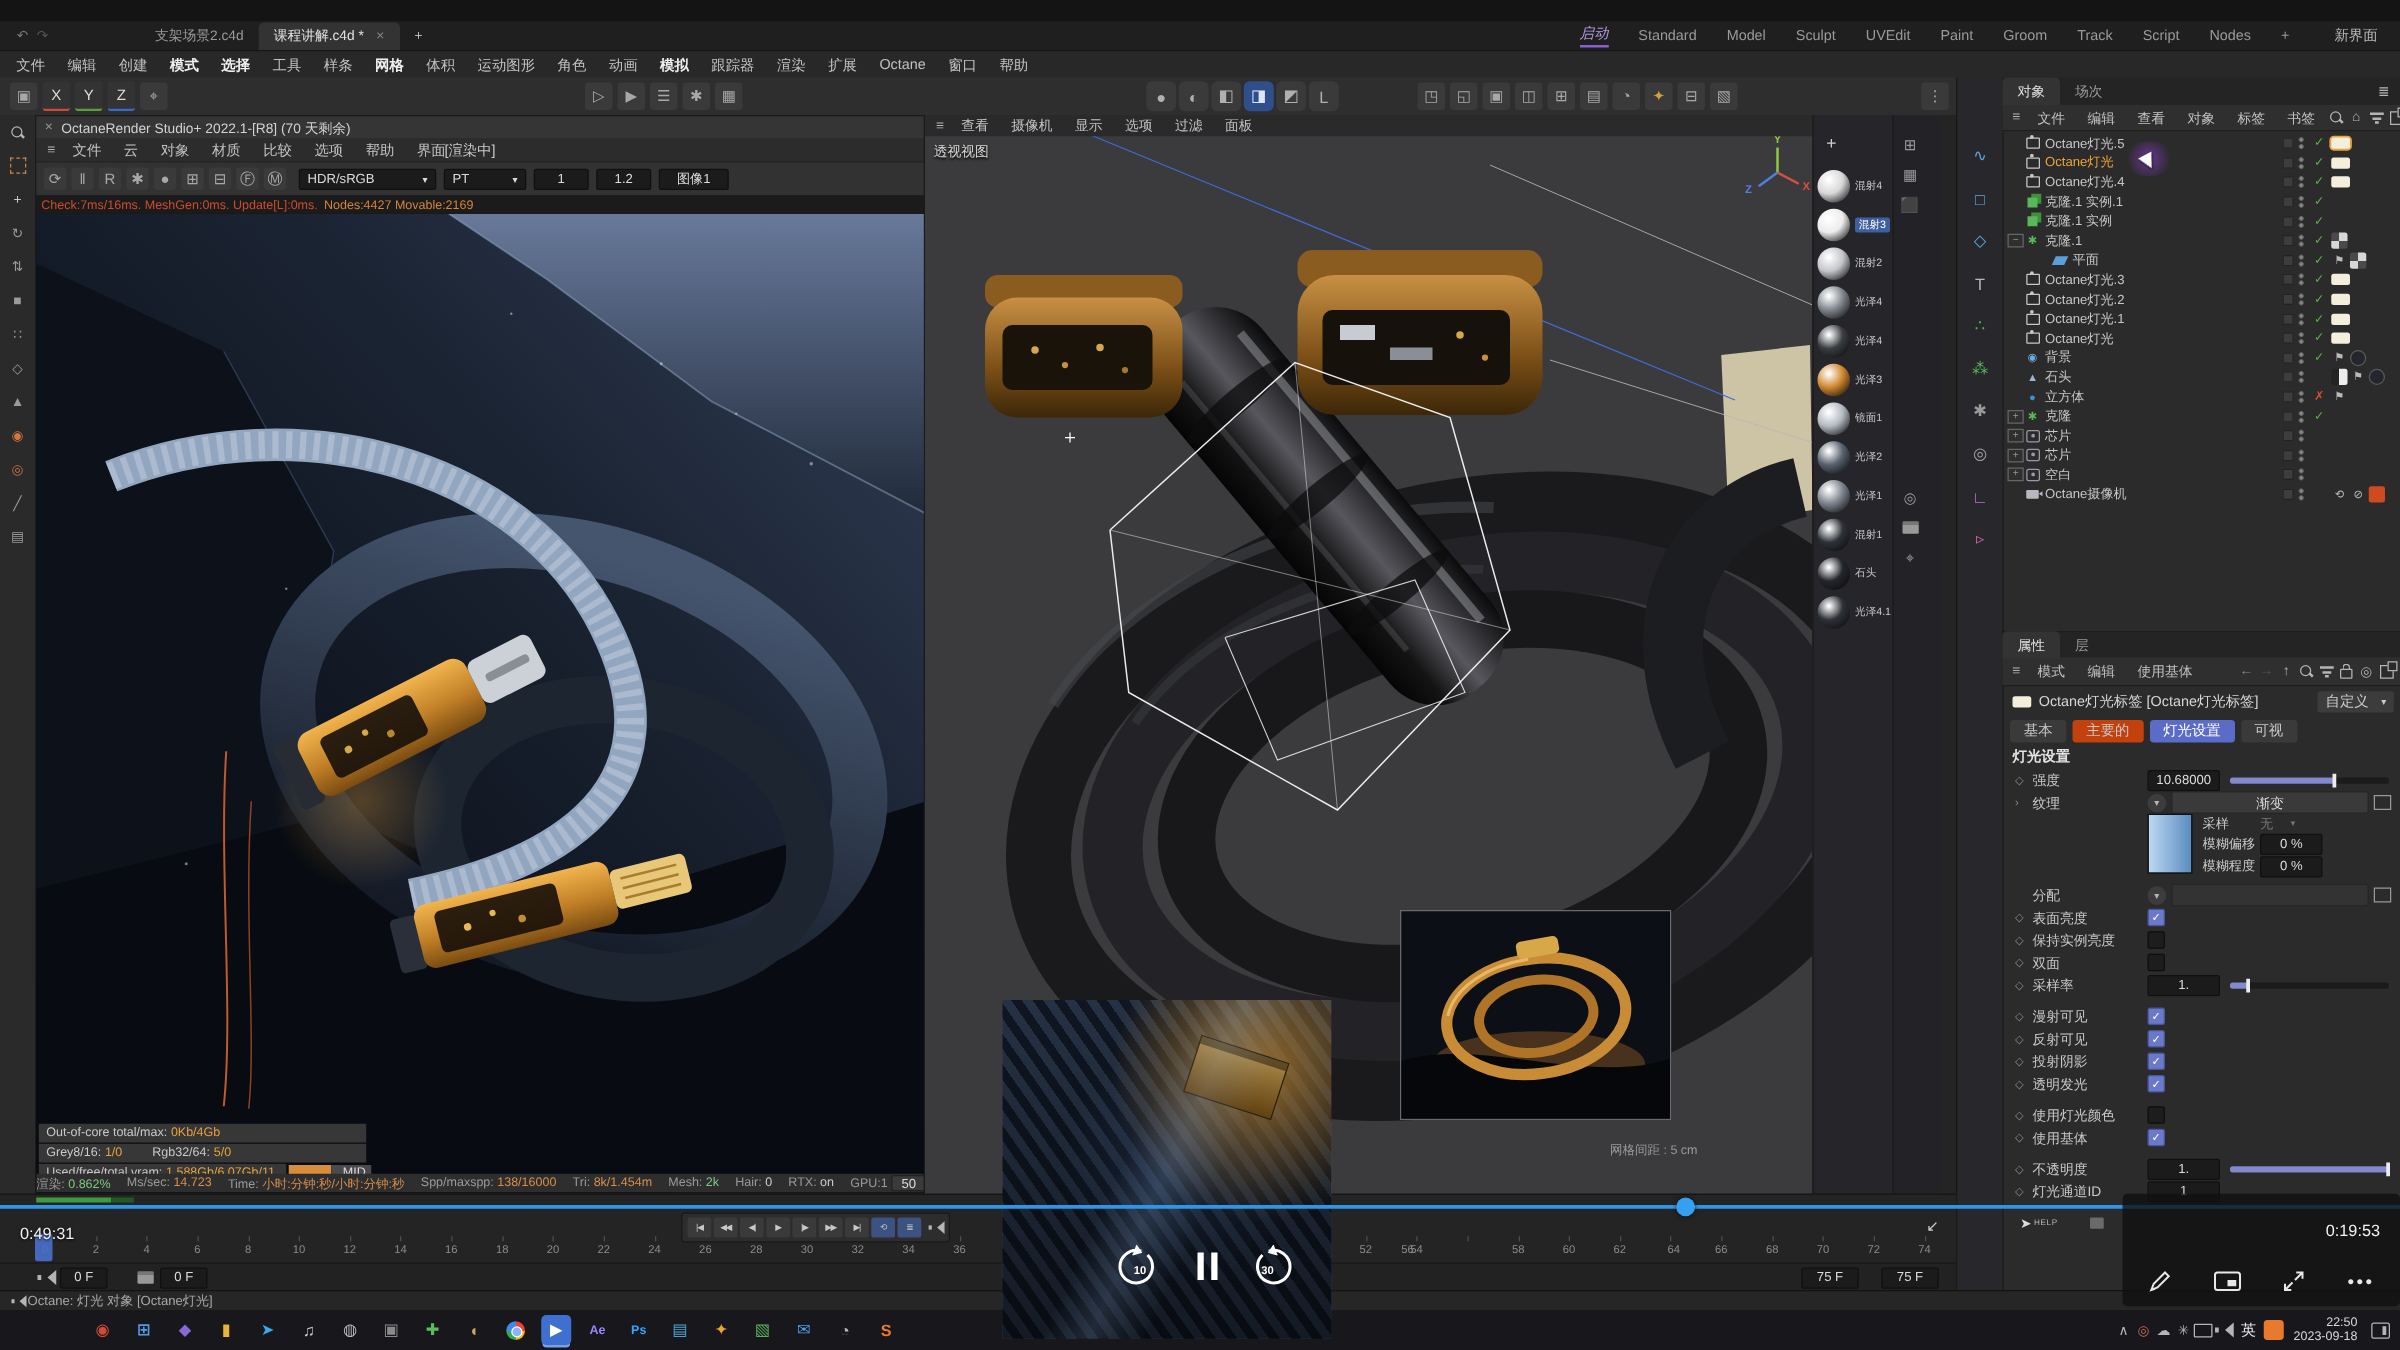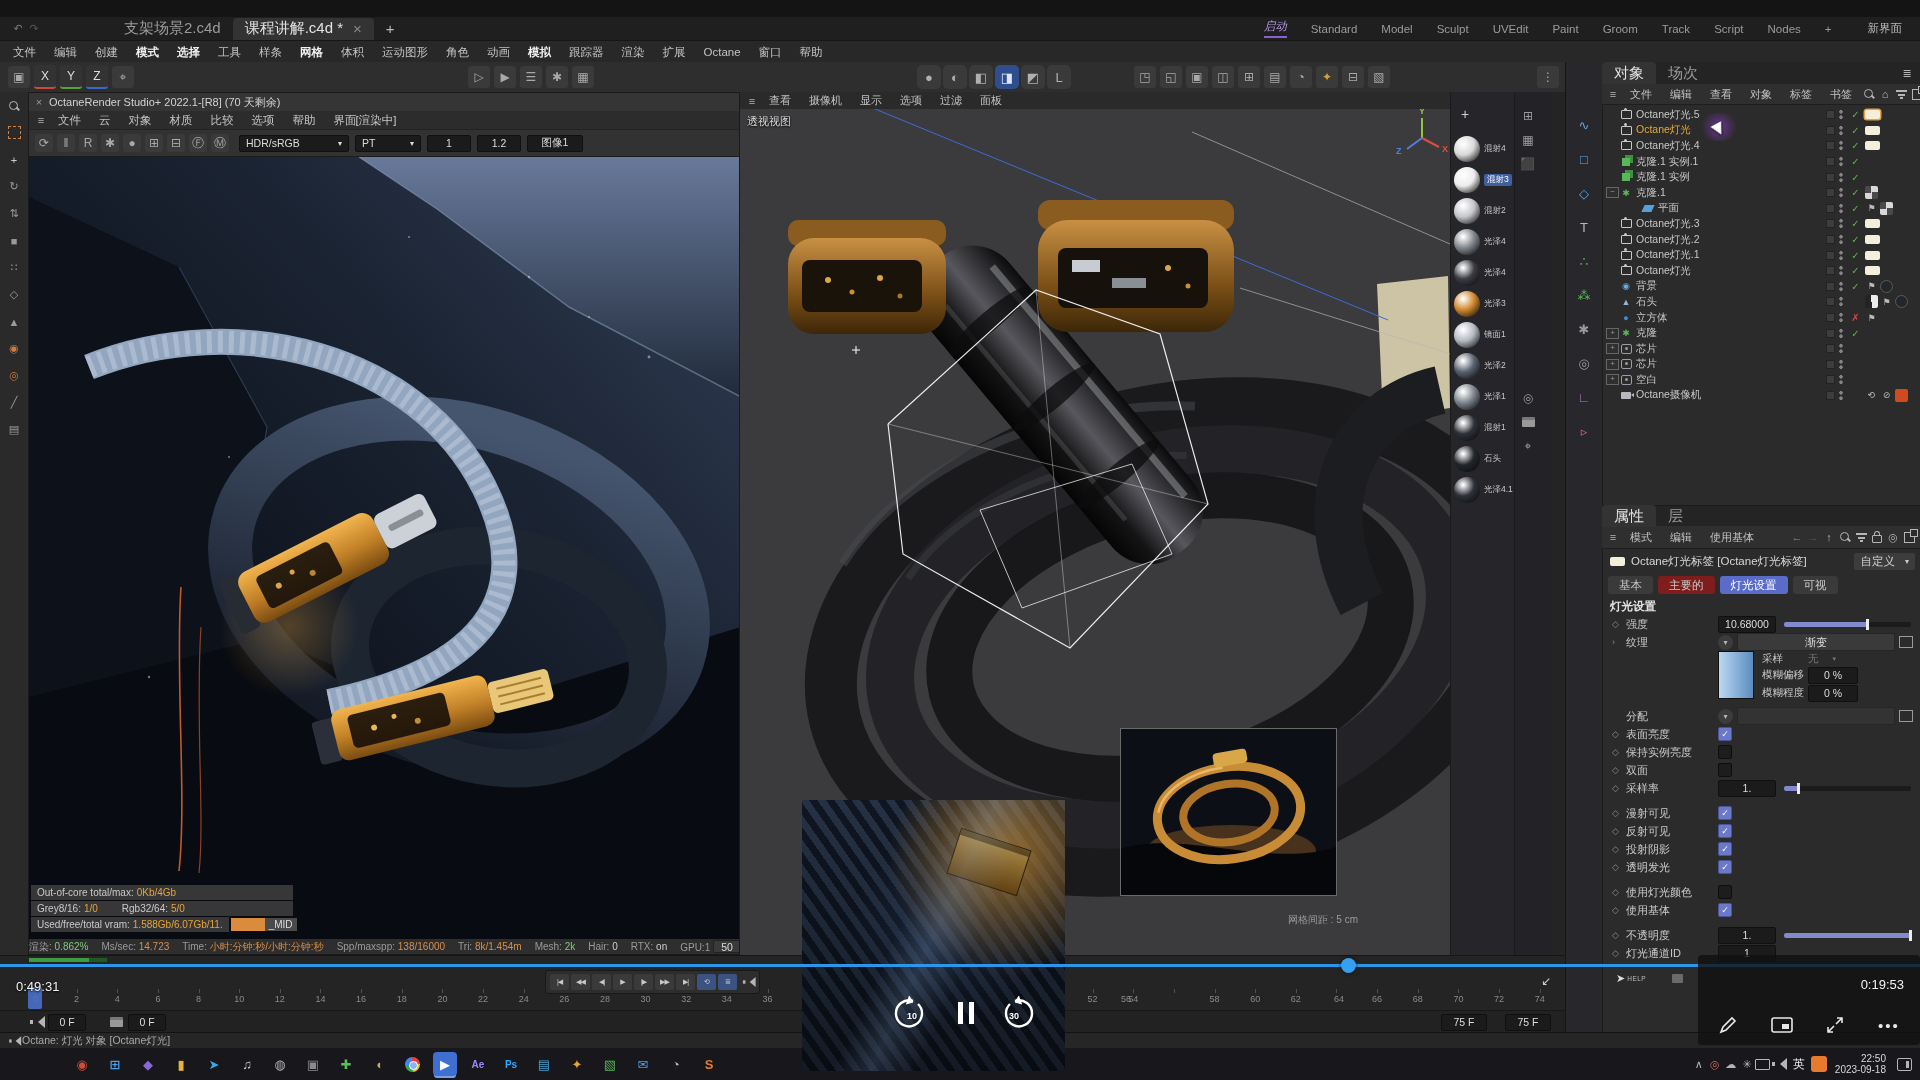--- a/index.html
+++ b/index.html
@@ -60,21 +60,21 @@
 .abtn{flex:1;height:16px;background:#3a3a3a;border:1px solid #262626;border-radius:2px;display:flex;align-items:center;justify-content:center;margin:0 4px;color:#ddd}
 
 .msph{width:26px;height:26px;border-radius:50%;flex:none}
 .mlbl{font-size:8.5px;color:#c8c8c8;margin-left:4px;white-space:nowrap}
 .mlbl.sel{background:#3f5f9f;color:#fff;padding:0 3px;border-radius:2px}
 
 .tapp{width:24px;height:24px;border-radius:4px;display:flex;align-items:center;justify-content:center;font-size:12px;font-weight:bold;flex:none}
 .tapp.act{background:#3f6fd0;box-shadow:0 3px 0 -1px #7aa0e8}
 .chrome{width:15px;height:15px;border-radius:50%;background:conic-gradient(#ea4335 0 90deg,#fbbc05 0 180deg,#34a853 0 270deg,#4285f4 0);position:relative}
 .chrome::after{content:"";position:absolute;left:4px;top:4px;width:7px;height:7px;border-radius:50%;background:#8ab4f8;border:1px solid #fff}
-.tab{height:22px;display:flex;align-items:center;padding:0 12px;color:#9a9a9a;font-size:15px}
+.tab{height:22px;display:flex;align-items:center;padding:0 12px;color:#9a9a9a;font-size:11px}
 .tab.act{background:#333;color:#e2e2e2;border-radius:4px 4px 0 0}
 .ptab{margin:0 12px;color:#9a9a9a;font-size:11.5px}
 .ptab.act{color:#b49ae0;border-bottom:2px solid #8a5fd0;padding-bottom:2px;font-style:italic}
 .tick{position:absolute;top:33px;width:1px;height:4px;background:#4e4e4e}
 .tnum{position:absolute;top:38px;width:22px;text-align:center;font-size:9px;color:#8a8a8a}
 .tbtn{width:19px;height:16px;margin:0 1px;background:#3a3a3a;border-radius:2px;display:flex;align-items:center;justify-content:center;font-size:7px;color:#c8c8c8;letter-spacing:-1px;flex:none}
 .tbtn.act{background:#3c5382}
 .mato{color:#9a9aa0;font-size:12px;width:26px;height:24px;display:flex;align-items:center;justify-content:center}
 </style>
 </head>
@@ -217,20 +217,24 @@
         <span class="ticon" style="width:18px;height:18px;background:#3a3a3a">Ⓜ</span>
         <span class="vb" style="min-width:96px;justify-content:space-between;padding:0 6px;margin-left:8px">
           <span>HDR/sRGB</span>
           <span style="font-size:8px">▾</span>
         </span>
         <span class="vb" style="min-width:52px;justify-content:space-between;padding:0 6px;margin-left:6px">PT<span style="font-size:8px">▾</span></span>
         <span class="vb" style="min-width:42px;margin-left:6px">1</span>
         <span class="vb" style="min-width:42px;margin-left:6px">1.2</span>
         <span class="vb" style="min-width:54px;margin-left:6px">图像1</span>
       </div>
+    <div class="row" style="height:14px;background:#1b1b1b;font-size:10px;padding-left:4px">
+      <span style="color:#cf4b2e">Check:7ms/16ms. MeshGen:0ms. Update[L]:0ms.</span>
+      <span style="color:#d6843c;margin-left:5px">Nodes:4427 Movable:2169</span>
+    </div>
 
     <div style="position:relative;flex:1;overflow:hidden">
       <svg width="712" height="787" style="position:absolute;left:0;top:0">
         <defs>
           <linearGradient id="obg" x1="1" y1="0" x2="0" y2="1">
             <stop offset="0" stop-color="#33405a"></stop>
               <stop offset="0.35" stop-color="#1b2433"></stop>
             <stop offset="0.7" stop-color="#0c111b"></stop>
               <stop offset="1" stop-color="#070a11"></stop>
           </linearGradient>
@@ -831,21 +835,21 @@
       <div class="row" style="height:24px;padding:0 6px">
         <span class="tswatch" style="margin-right:6px"></span>
         <span style="color:#d6d6d6;white-space:nowrap;overflow:hidden;flex:1">Octane灯光标签 [Octane灯光标签]</span>
         <span class="row" style="background:#3c3c3c;border-radius:2px;height:17px;padding:0 6px;color:#ccc">
           <span>自定义</span>
             <span style="margin-left:10px;font-size:8px">▾</span>
           </span>
       </div>
       <div class="row" id="modetabs" style="height:24px;padding:0 6px;gap:5px">
           <span style="height:18px;line-height:18px;padding:0 11px;border-radius:3px;background:#3a3a3a;color:#c8c8c8">基本</span>
-          <span style="height:18px;line-height:18px;padding:0 11px;border-radius:3px;background:#7f1d1d;color:#c8c8c8">主要的</span>
+          <span style="height:18px;line-height:18px;padding:0 11px;border-radius:3px;background:#c2410c;color:#c8c8c8">主要的</span>
           <span style="height:18px;line-height:18px;padding:0 11px;border-radius:3px;background:#5a6cc8;color:#fff">灯光设置</span>
           <span style="height:18px;line-height:18px;padding:0 11px;border-radius:3px;background:#3a3a3a;color:#c8c8c8">可视</span>
         </div>
       <div style="height:18px;line-height:18px;padding-left:8px;color:#e2e2e2;font-weight:bold">
         <span>灯光设置</span></div>
       <div id="attrrows">
           <div class="arow">
             <span class="amark">◇</span>
             <span class="albl">强度</span>
             <span class="vb">10.68000</span>

